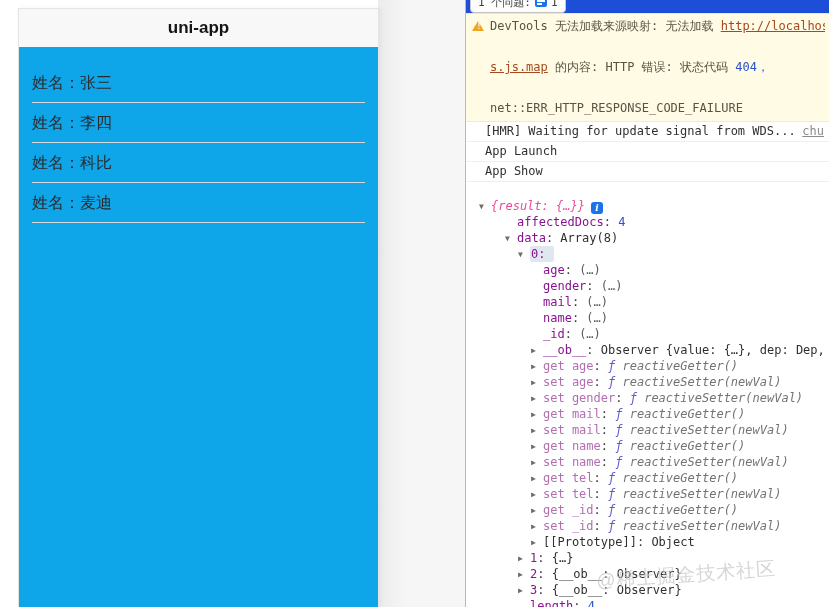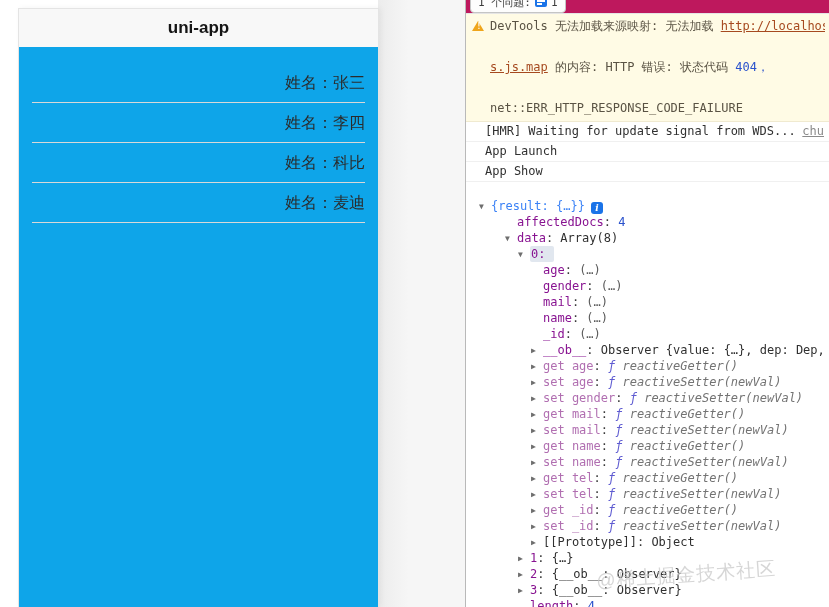--- a/index.html
+++ b/index.html
@@ -14,29 +14,29 @@
     font-family:"Liberation Sans",sans-serif;}
   .stage{position:relative;width:829px;height:607px;overflow:hidden;background:#fff;}
 
   
   .gap{position:absolute;left:378px;top:0;width:87px;height:607px;
     background:linear-gradient(to right,#ececec 0,#f6f6f6 35%,#f6f6f6 100%);}
   .phone{position:absolute;left:18px;top:8px;width:361px;height:599px;background:#0ea5e9;
     border:1px solid #e4e4e4;border-bottom:none;box-shadow:2px 0 6px rgba(0,0,0,.05);}
   .app-header{height:38px;background:#f8f8f8;display:flex;align-items:center;justify-content:center;}
   .app-title{font-size:17px;font-weight:bold;color:#151515;}
-  .name-list{padding-top:16px;text-align:right;}
+  .name-list{padding-top:16px;}
   .name-item{height:40px;line-height:40px;margin:0 13px;border-bottom:1px solid #d8d8d8;
     font-size:16px;color:#2b2b2b;white-space:nowrap;}
 
   
   .devtools{position:absolute;left:465px;top:0;width:364px;height:607px;background:#fff;
     border-left:1px solid #b9b9b9;font-family:"DejaVu Sans Mono","Liberation Mono","DejaVu Sans",monospace;
     font-size:12px;color:var(--value-dark);overflow:hidden;}
-  .dt-toolbar{height:14px;background:#be185d;border-bottom:1px solid #e5e5e5;position:relative;}
+  .dt-toolbar{height:14px;background:#1d4ed8;border-bottom:1px solid #e5e5e5;position:relative;}
   .issues-btn{position:absolute;left:4px;top:-9px;height:22px;display:flex;align-items:center;gap:4px;
     padding:0 7px;background:#fdfdfd;border:1px solid #c5c5c5;border-radius:4px;
     font-size:11px;color:#3c3c3c;}
   .bubble-icon{display:inline-block;width:12px;height:10px;background:var(--accent-blue);
     border-radius:2px;position:relative;}
   .bubble-icon:before{content:"";position:absolute;left:2px;top:3px;width:8px;height:1.5px;background:#fff;}
   .bubble-icon:after{content:"";position:absolute;left:2px;top:6px;width:5px;height:1.5px;background:#fff;}
 
   .warning{background:var(--warning-bg);border-bottom:1px solid #f0ead0;
     padding:4px 4px 4px 6px;color:var(--warning-text);}
@@ -51,21 +51,21 @@
   .warn-num{color:var(--number-blue);}
 
   .log-row{height:20px;line-height:19px;border-bottom:1px solid #f0f0f0;
     padding-left:19px;padding-right:5px;white-space:nowrap;overflow:hidden;color:#303030;}
   .log-link{float:right;color:var(--link-gray);text-decoration:underline;cursor:pointer;}
 
   .tree{margin-top:16px;}
   .tree-row{height:16px;line-height:16px;white-space:nowrap;overflow:hidden;}
   .arrow{display:inline-block;width:12px;font-size:8px;color:var(--arrow-gray);
     vertical-align:1px;cursor:pointer;}
-  .tp{color:#3b82f6;}
+  .tp{font-style:italic;color:#ec4899;}
   .tk{color:var(--key-purple);}
   .tgs{color:var(--getset-purple);margin-top:40px;}
   .tn{color:var(--number-blue);}
   .tv{color:var(--value-dark);}
   .tg{color:#5a5a5a;}
   .tc{color:#3a3a3a;}
   .thl{background:var(--highlight-bg);padding:1px 9px 1px 1px;border-radius:2px;}
   .thl .tk{color:var(--key-purple);}
   .fsym{color:var(--fn-blue);font-style:italic;}
   .fname{color:#737373;font-style:italic;}

